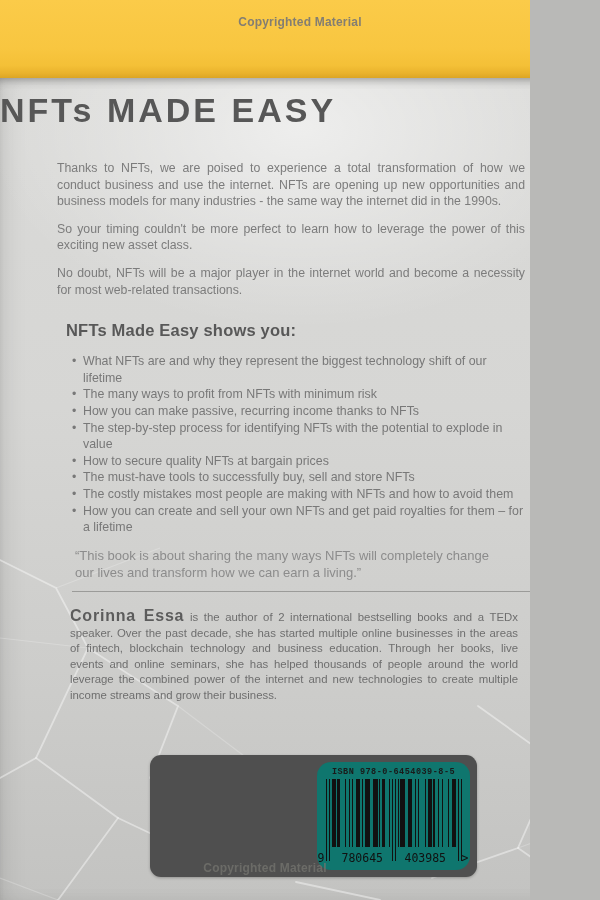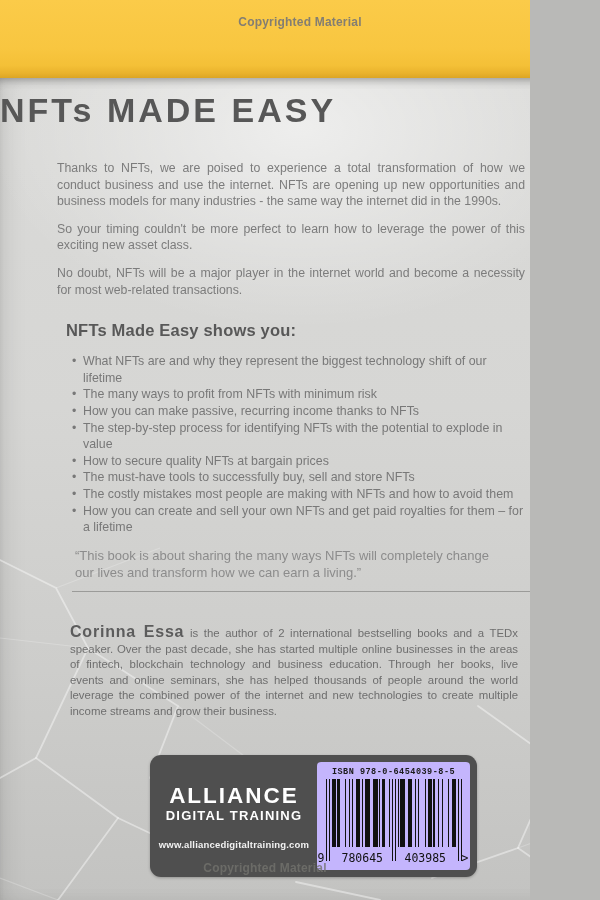--- a/index.html
+++ b/index.html
@@ -42,37 +42,37 @@
   
   .shows{margin:23px 0 0 66px;font-size:16.5px;font-weight:bold;color:#585858;letter-spacing:.2px;}
   .benefits{list-style:none;margin:13px 76px 0 72px;padding:0;font-size:12.4px;line-height:16.6px;color:#787878;}
   .benefits li{position:relative;padding-left:11px;}
   .benefits .dot{position:absolute;left:0;top:0;}
   
   .quote{margin:11px 95px 0 75px;font-size:13px;line-height:17.2px;color:#8C8C8C;}
   .attribution{margin:7px 82px 0 0;text-align:right;font-size:11.5px;color:#8C8C8C;}
   .divider{margin:10px 70px 0 72px;border:none;border-top:1.5px solid #9B9B99;height:0;}
   
-  .bio{margin:32px 82px 0 70px;text-align:justify;font-size:11.4px;line-height:15.5px;color:#6E6E6E;}
+  .bio{margin:16px 82px 0 70px;text-align:justify;font-size:11.4px;line-height:15.5px;color:#6E6E6E;}
   .bio-name{font-size:16px;font-weight:bold;letter-spacing:.8px;color:#5C5C5C;}
   
   .pubBox{
     position:absolute;left:150px;top:755px;width:327px;height:122px;z-index:3;
     background:#4F4F4F;border-radius:11px;box-shadow:0 1px 3px rgba(0,0,0,.25);
   }
   .pubLeft{
     position:absolute;left:0;top:0;width:168px;height:100%;
     display:flex;flex-direction:column;align-items:center;justify-content:center;color:#FFFFFF;
   }
   .pubName1{font-size:22.5px;font-weight:bold;letter-spacing:2px;line-height:25px;}
   .pubName2{font-size:13px;font-weight:bold;letter-spacing:1.2px;line-height:16px;}
   .pubUrl{font-size:9.5px;font-weight:bold;letter-spacing:.2px;margin-top:15px;color:#F2F2F2;}
   .bcPanel{
     position:absolute;right:7px;top:7px;width:153px;height:108px;
-    background:#c4b5fd;border-radius:4px;
+    background:#0f766e;border-radius:14px;
   }
   .isbn{
     margin-top:5px;text-align:center;font-family:"Liberation Mono", monospace;
     font-size:8.5px;font-weight:bold;letter-spacing:.5px;color:#1A1A1A;white-space:nowrap;
   }
   .bcWrap{position:relative;width:136px;height:86px;margin:2px auto 0;}
   .bcWrap svg{position:absolute;left:0;top:0;}
   .digits{
     position:absolute;left:0;bottom:0;width:100%;height:14px;
     font-family:"DejaVu Sans Mono", monospace;font-size:11.5px;color:#111111;
@@ -142,25 +142,20 @@
 
       <div class="quote">“This book is about sharing the many ways NFTs will completely change our lives and transform how we can earn a living.”</div>
 
       <hr class="divider">
 
       <p class="bio"><span class="bio-name">Corinna Essa</span><span> is the author of 2 international bestselling books and a TEDx speaker. Over the past decade, she has started multiple online businesses in the areas of fintech, blockchain technology and business education. Through her books, live events and online seminars, she has helped thousands of people around the world leverage the combined power of the internet and new technologies to create multiple income streams and grow their business.</span></p>
     </div>
   </div>
 
   <div class="pubBox">
-    <div class="pubLeft">
-      <div class="pubName1">ALLIANCE</div>
-      <div class="pubName2">DIGITAL TRAINING</div>
-      <div class="pubUrl">www.alliancedigitaltraining.com</div>
-    </div>
     <div class="bcPanel">
       <div class="isbn">ISBN 978-0-6454039-8-5</div>
       <div class="bcWrap">
         <svg id="bars" width="136" height="86" viewBox="0 0 95 86" preserveAspectRatio="none" shape-rendering="crispEdges">
             <rect x="0" y="0" width="1.04" height="82" fill="#111111"></rect>
             <rect x="2" y="0" width="1.04" height="82" fill="#111111"></rect>
             <rect x="4" y="0" width="1.04" height="68" fill="#111111"></rect>
             <rect x="5" y="0" width="1.04" height="68" fill="#111111"></rect>
             <rect x="6" y="0" width="1.04" height="68" fill="#111111"></rect>
             <rect x="8" y="0" width="1.04" height="68" fill="#111111"></rect>

